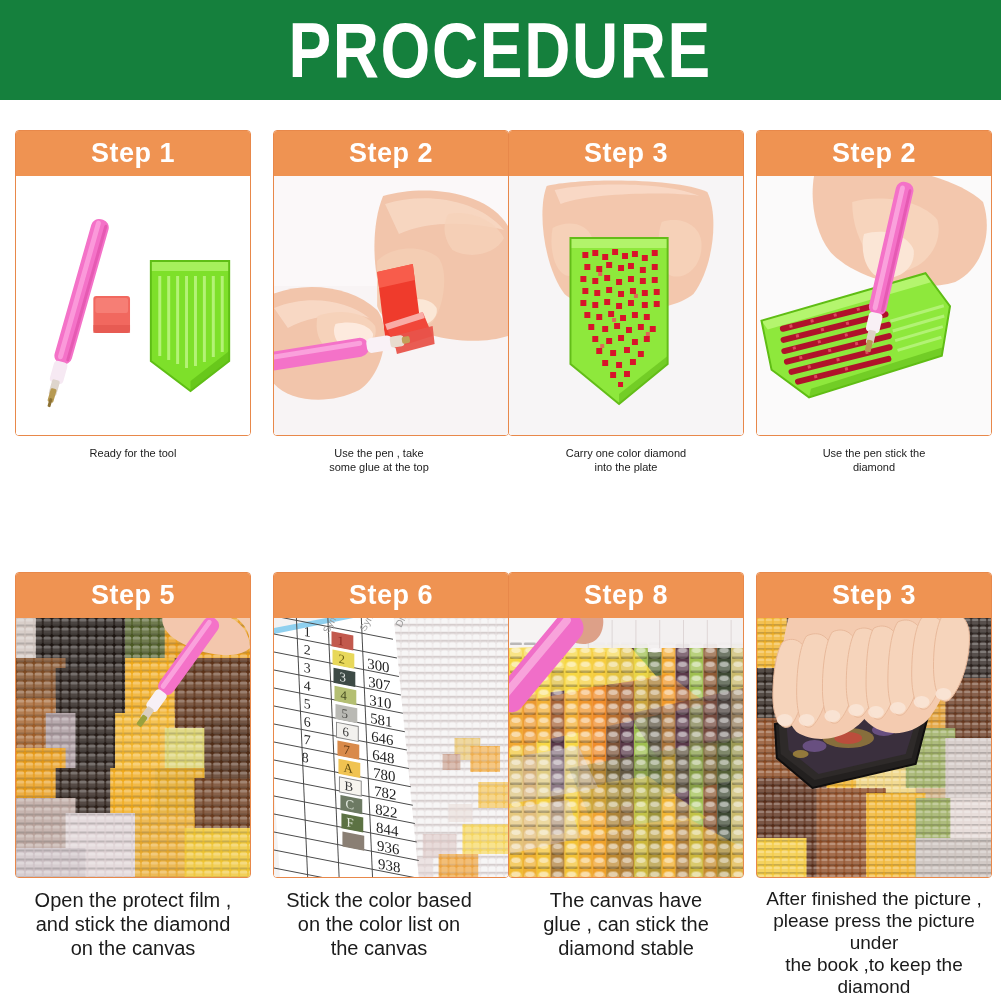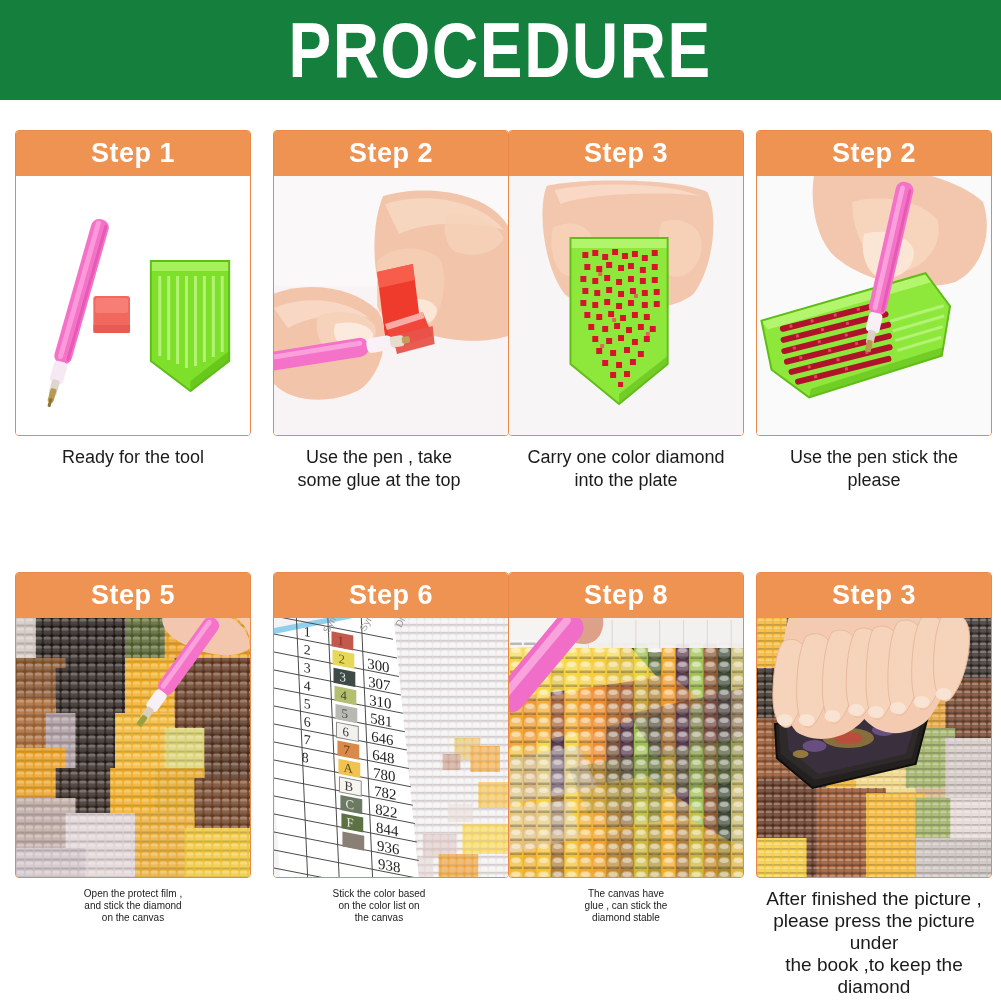--- a/index.html
+++ b/index.html
@@ -62,26 +62,26 @@
     overflow:hidden;
   }
   .card-body.inset{padding:4px;box-sizing:border-box;}
   .card-body.bleed{padding:0;}
   .photo{position:absolute;left:0;top:0;width:100%;height:100%;display:block;}
 
   .caption{
     position:absolute;left:0;width:236px;
     text-align:center;
     color:#1b1b1b;
-    font-size:18px;
+    font-size:11px;
     line-height:1.28;
   }
   .cap-r1{top:316px;}
   .cap-r2{top:316px;}
-  .cap-tight{font-size:10px;line-height:1.2;}
+  .cap-tight{font-size:20px;line-height:1.2;}
 </style>
 </head>
 <body>
 
 <div class="page">
 
   <div class="banner">
     <div class="banner-title">PROCEDURE</div>
   </div>
 
@@ -349,21 +349,21 @@
                 <rect x="124" y="8" width="5" height="128" rx="3" fill="#fba6de" opacity="0.9"></rect>
                 <rect x="133" y="10" width="3" height="126" rx="2" fill="#d8429e" opacity="0.5"></rect>
                 <rect x="122" y="138" width="14" height="20" rx="4" fill="#f8f0f5"></rect>
                 <rect x="125" y="156" width="8" height="14" rx="2" fill="#ded2c6"></rect>
                 <rect x="126" y="166" width="6" height="12" rx="1.5" fill="#b79a52"></rect>
               </g>
             </svg>
           </div>
         </div>
         <div class="caption cap-r1" style="white-space:pre-line">Use the pen stick the
-please</div>
+diamond</div>
       </div>
     </div>
 
     <div class="row row-2">
 
       <div class="cell c0">
         <div class="card">
           <div class="card-head">
             <span class="card-head-label">Step 5</span>
           </div>

